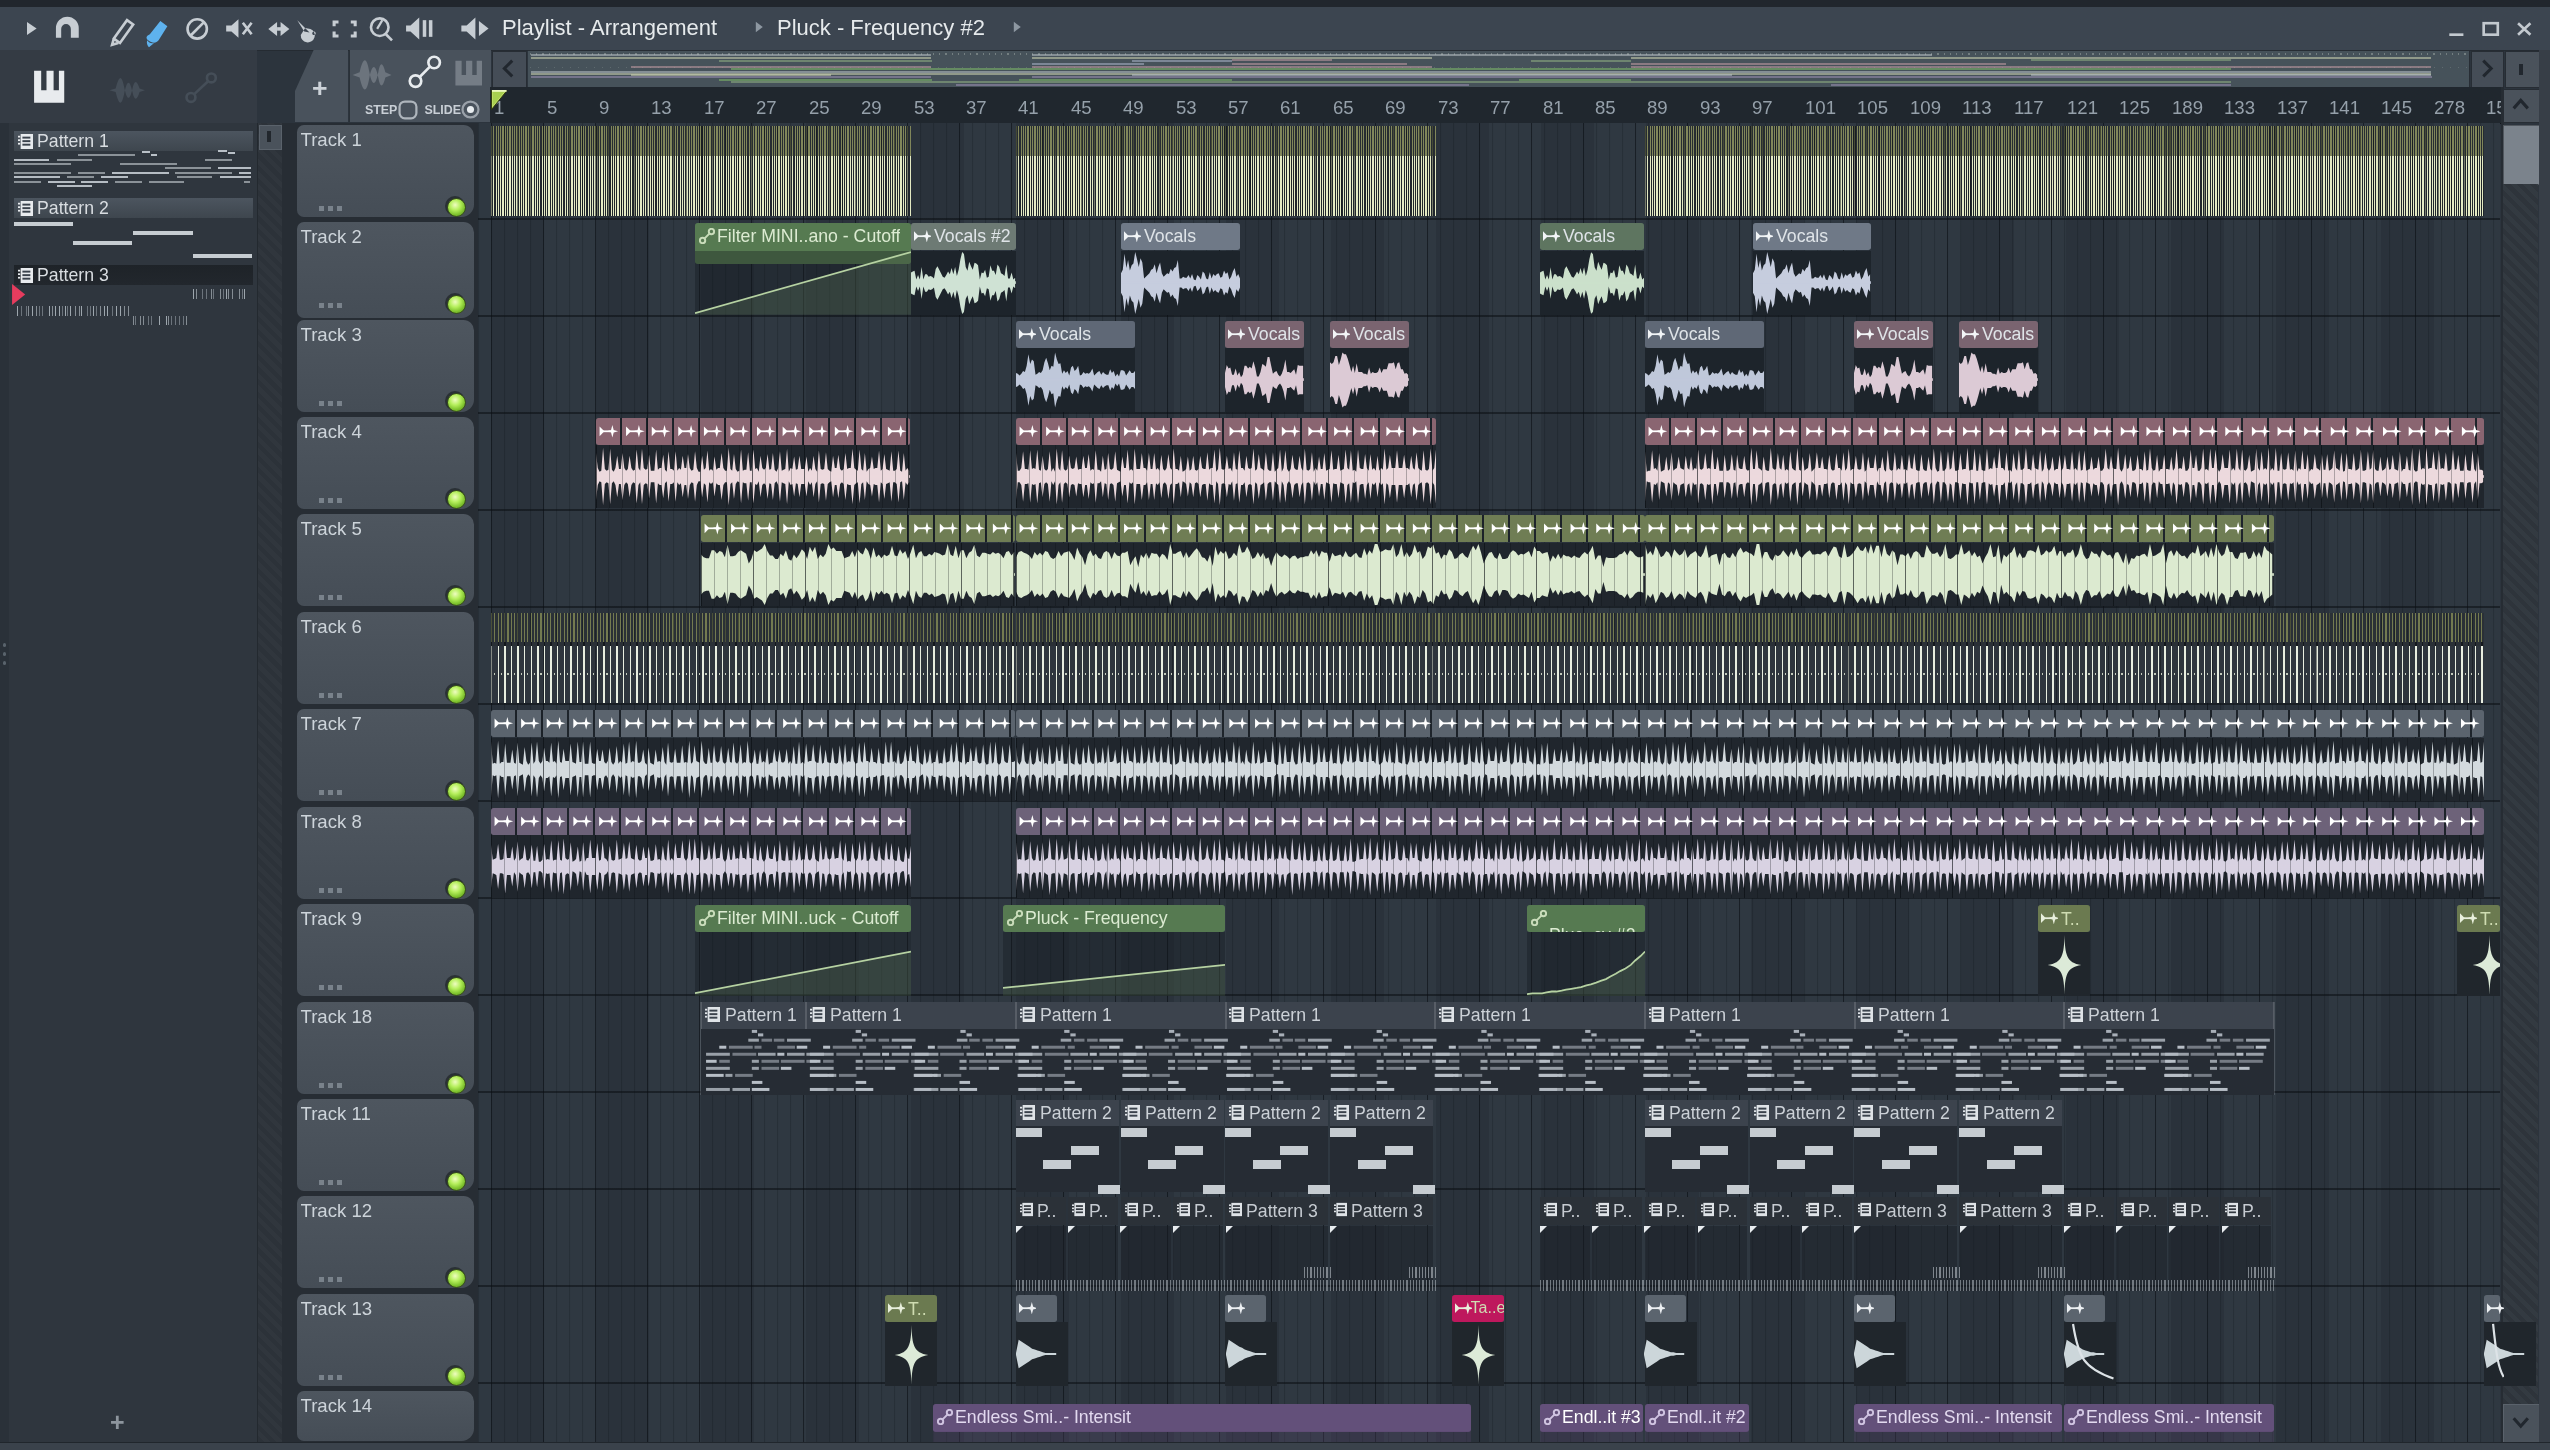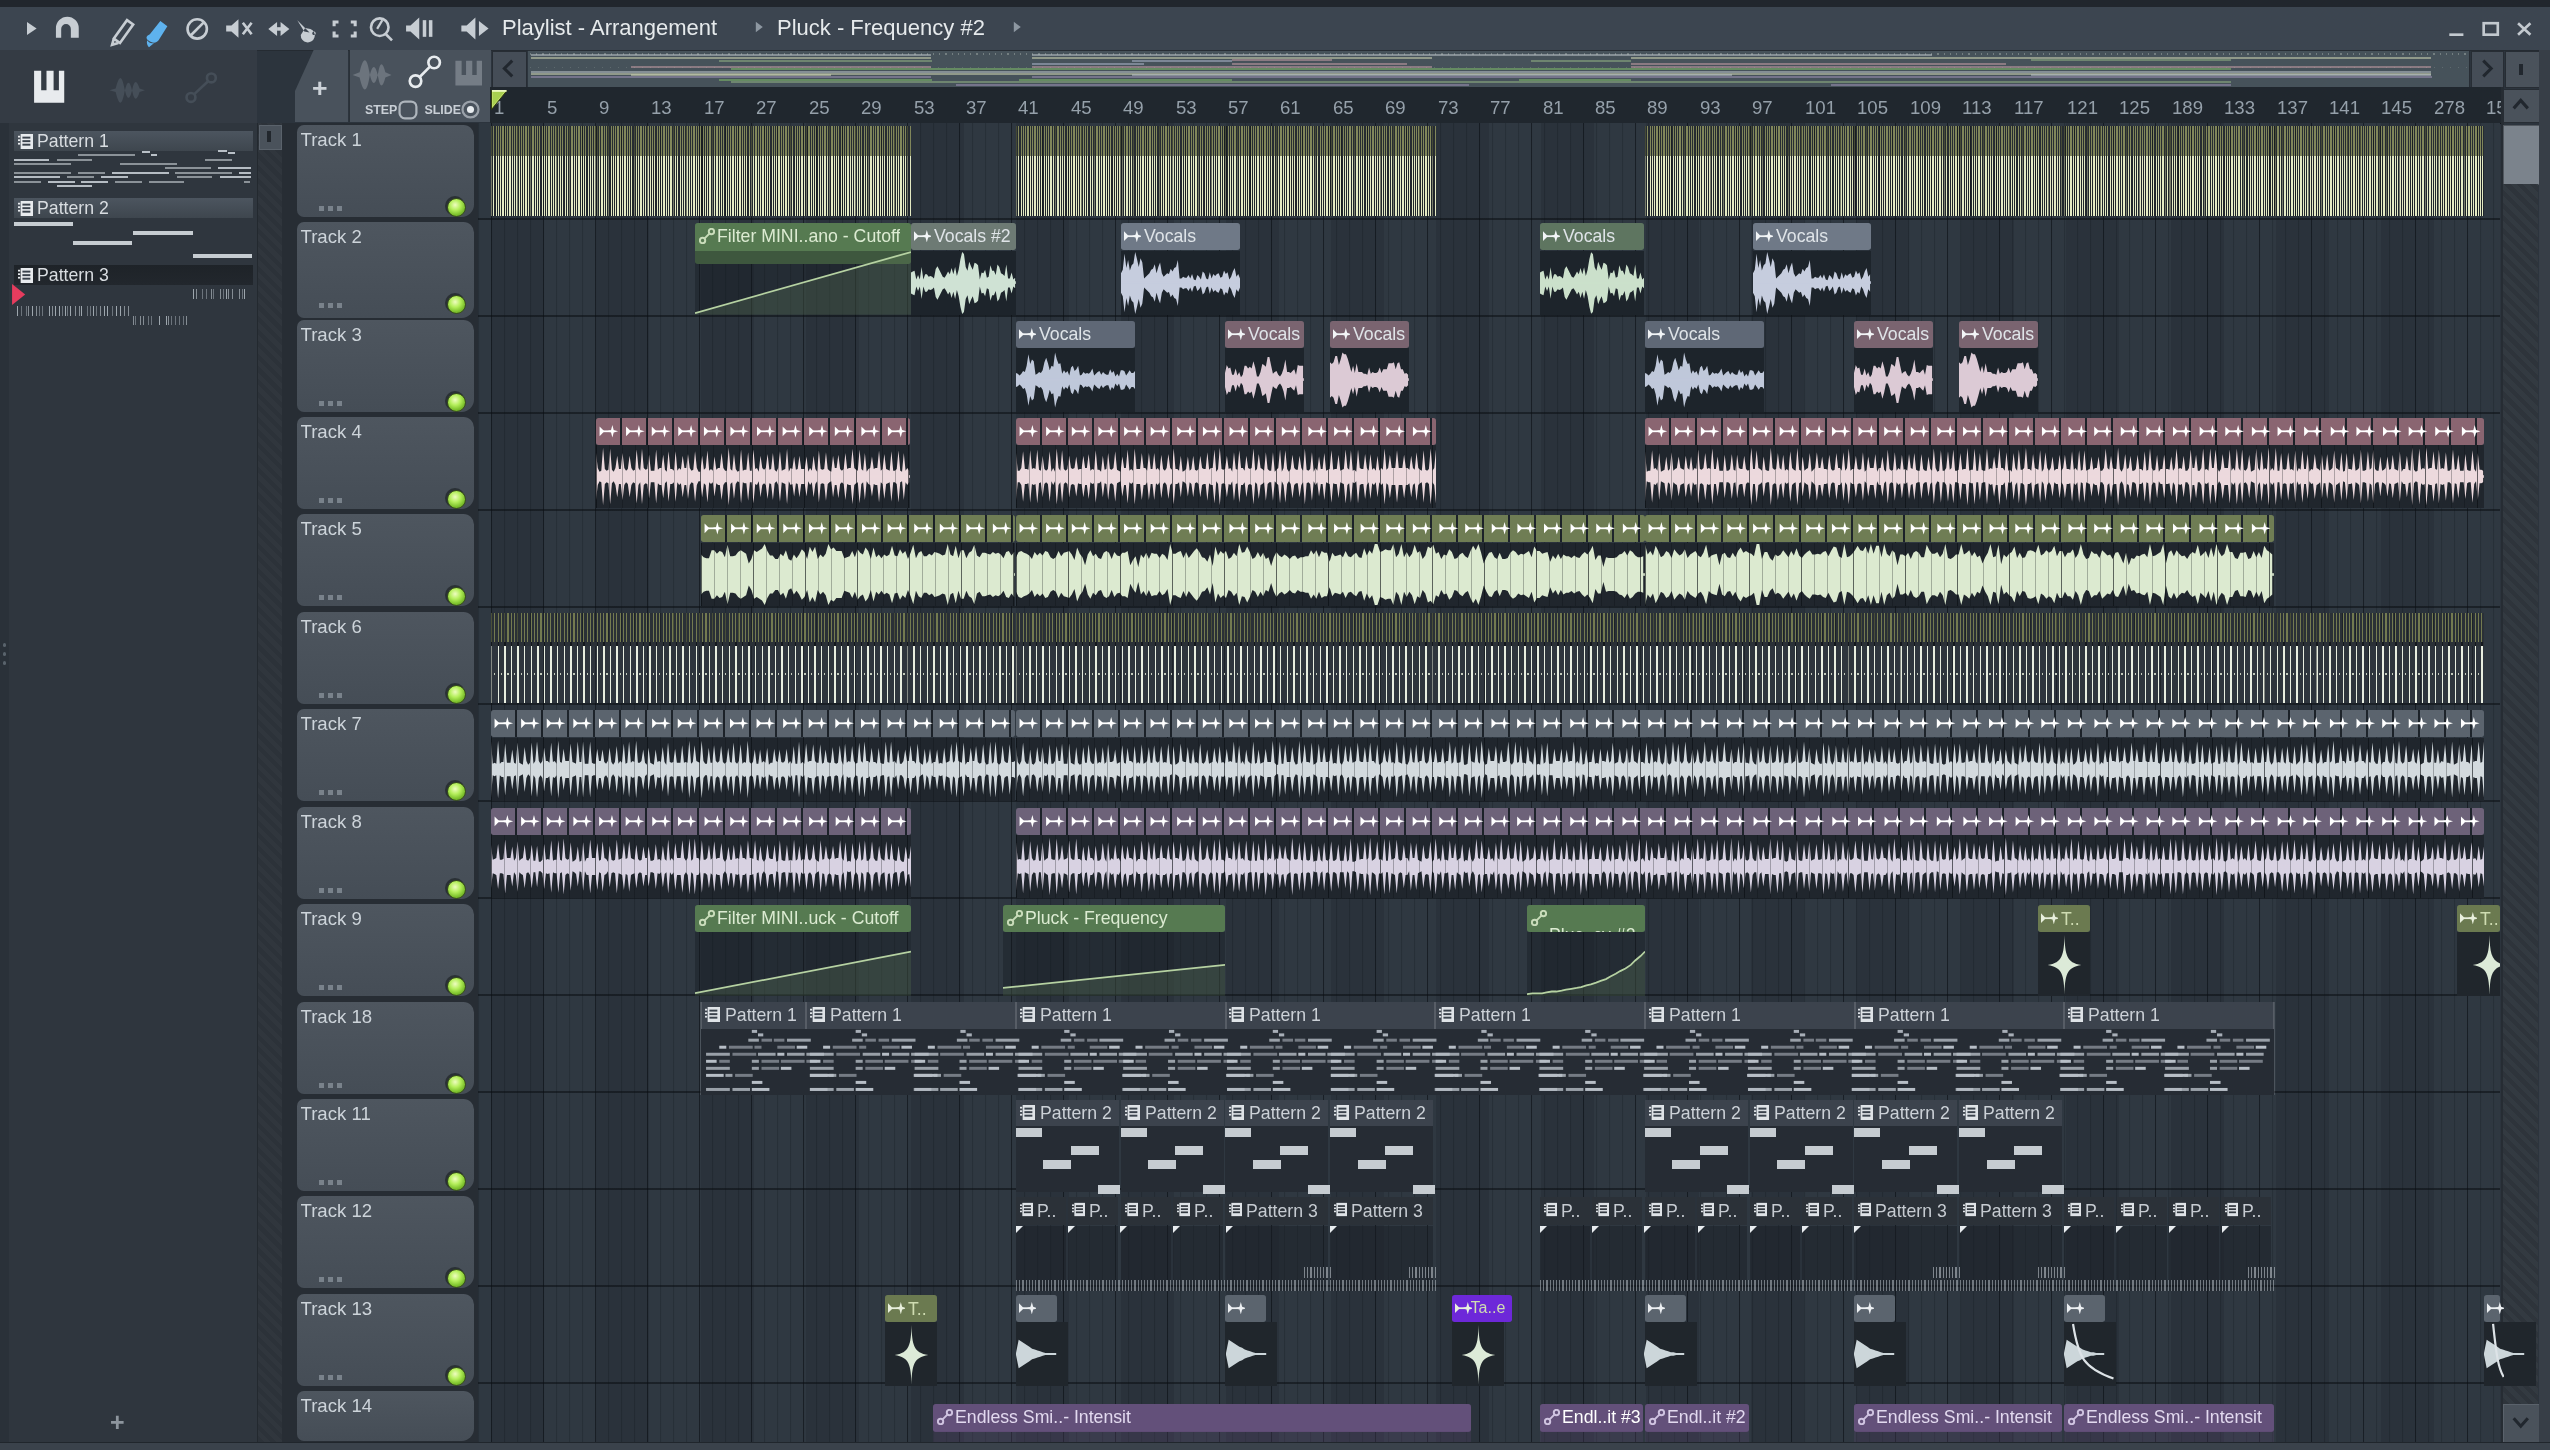--- a/index.html
+++ b/index.html
@@ -2167,21 +2167,21 @@
   </svg>
 <div class="ab" style="left:1225px;top:1295px;width:41px;height:26.6px;background:#5b646e;border-radius:2.7px;">
     <svg class="ab" style="left:2.7px;top:7px" width="17.7" height="12.4" viewBox="0 0 20 14">
       <use href="#ci" fill="#eceff2"></use>
     </svg>
   </div>
 <div class="ab" style="left:1225px;top:1322px;width:52px;height:64px;background:#20262c;"></div>
 <svg class="ab" style="left:1226px;top:1337px" width="42" height="34" viewBox="0 0 47 38">
     <path d="M0,18 L3,3 L6,5 L9,7 L12,9 L15,11 L18,12 L21,14 L24,15 L27,16 L30,17 L33,18 L36,18 L39,18 L42,18 L45,18 L45,20 L42,20 L39,20 L36,20 L33,20 L30,21 L27,22 L24,23 L21,24 L18,26 L15,27 L12,29 L9,31 L6,33 L3,35 L0,20 Z" fill="#ccd6da"></path>
   </svg>
-<div class="ab" style="left:1452px;top:1295px;width:60px;height:26.6px;background:#6d28d9;border-radius:2.7px;overflow:hidden;">
+<div class="ab" style="left:1452px;top:1295px;width:52px;height:26.6px;background:#be185d;border-radius:2.7px;overflow:hidden;">
     <svg class="ab" style="left:2.7px;top:7px" width="17.7" height="12.4" viewBox="0 0 20 14">
       <use href="#ci" fill="#e8efdc"></use>
     </svg>
     <div class="lbl" style="left:18.6px;top:3.5px;font-size:16px;color:#cfdcb2;">Ta..e</div>
   </div>
 <div class="ab" style="left:1452px;top:1322px;width:52px;height:64px;background:#20262c;"></div>
 <div class="ab" style="left:1452px;top:1322px;width:52px;height:64px;overflow:hidden;">
     <svg class="ab" style="left:0px;top:1.8px" width="53" height="62" viewBox="-30 -35 60 70">
       <use href="#star4" fill="#dcead8"></use>
     </svg>

